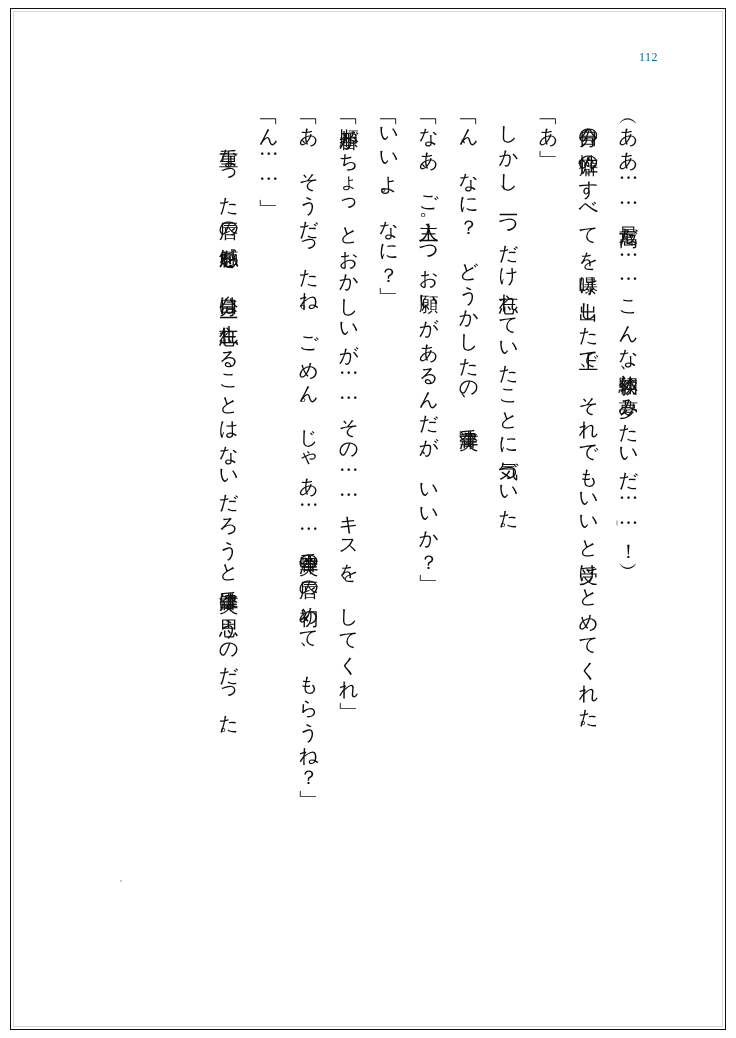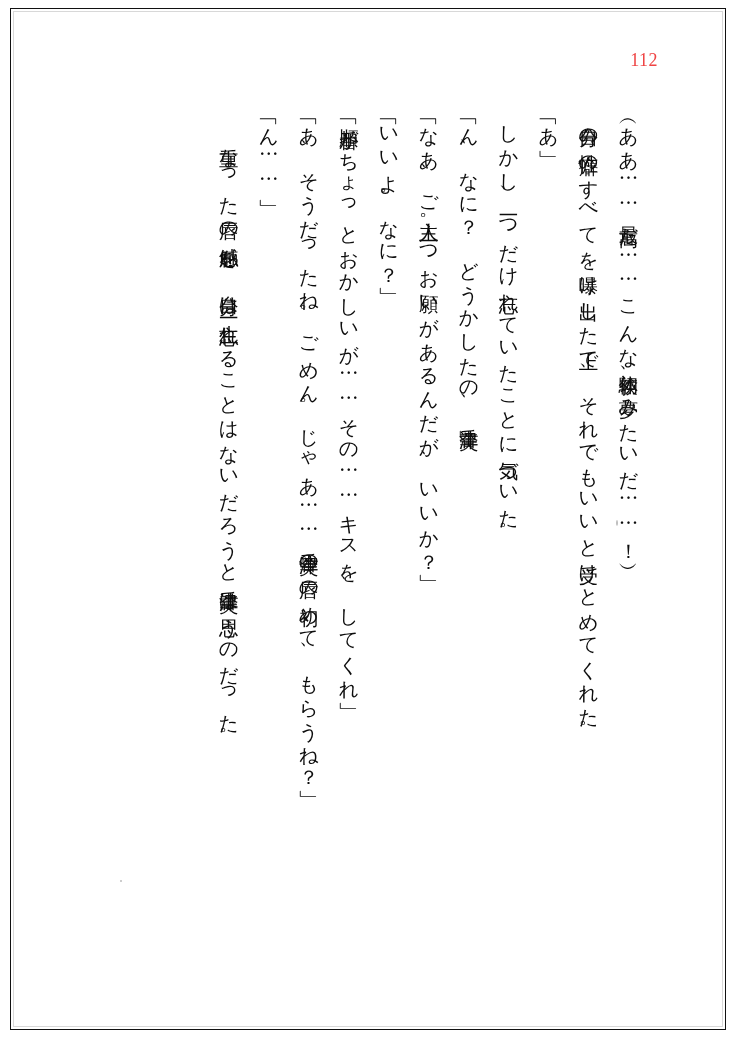--- a/index.html
+++ b/index.html
@@ -34,22 +34,22 @@
     height: 1016px;
     border: 1px solid #d8d8d8;
     box-sizing: border-box;
     pointer-events: none;
   }
 
   #page-number {
     position: absolute;
     top: 50px;
     right: 78px;
-    font-size: 18px;
-    color: #ef4444;
+    font-size: 12px;
+    color: #0369a1;
     letter-spacing: 0.5px;
     font-family: "Liberation Serif", "DejaVu Serif", serif;
   }
 
   
   #text-block {
     position: absolute;
     top: 112px;
     right: 88px;
     height: 840px;

